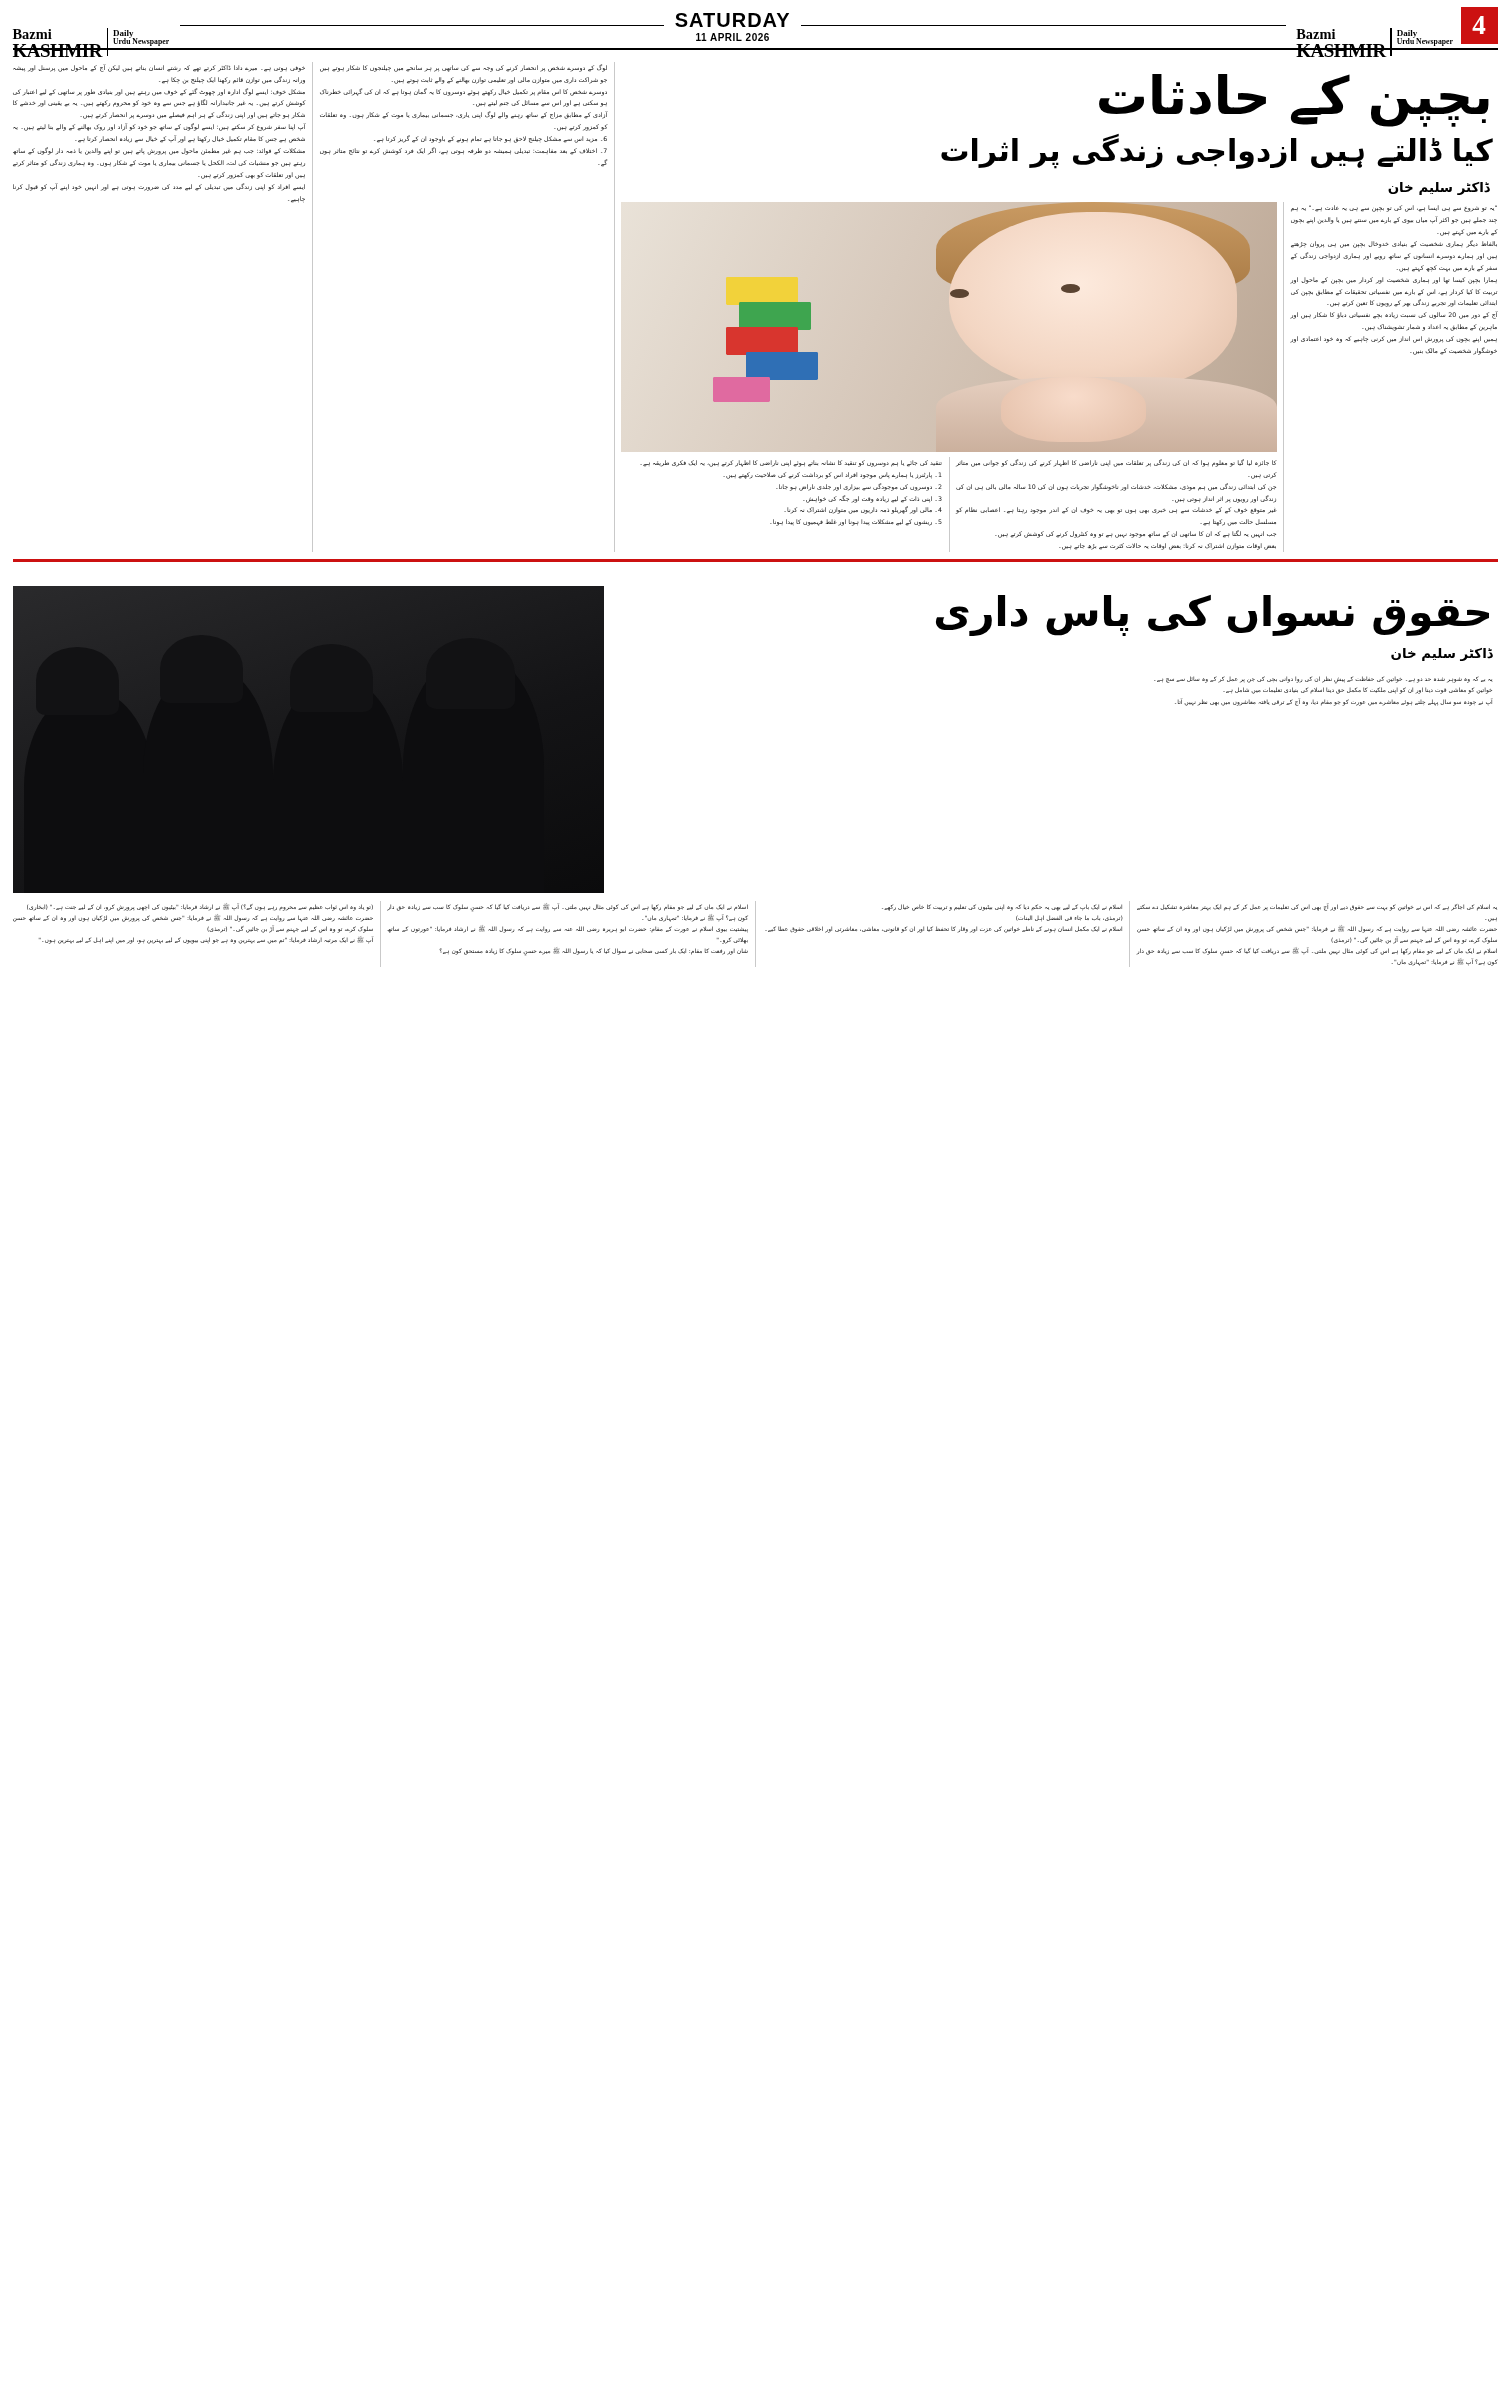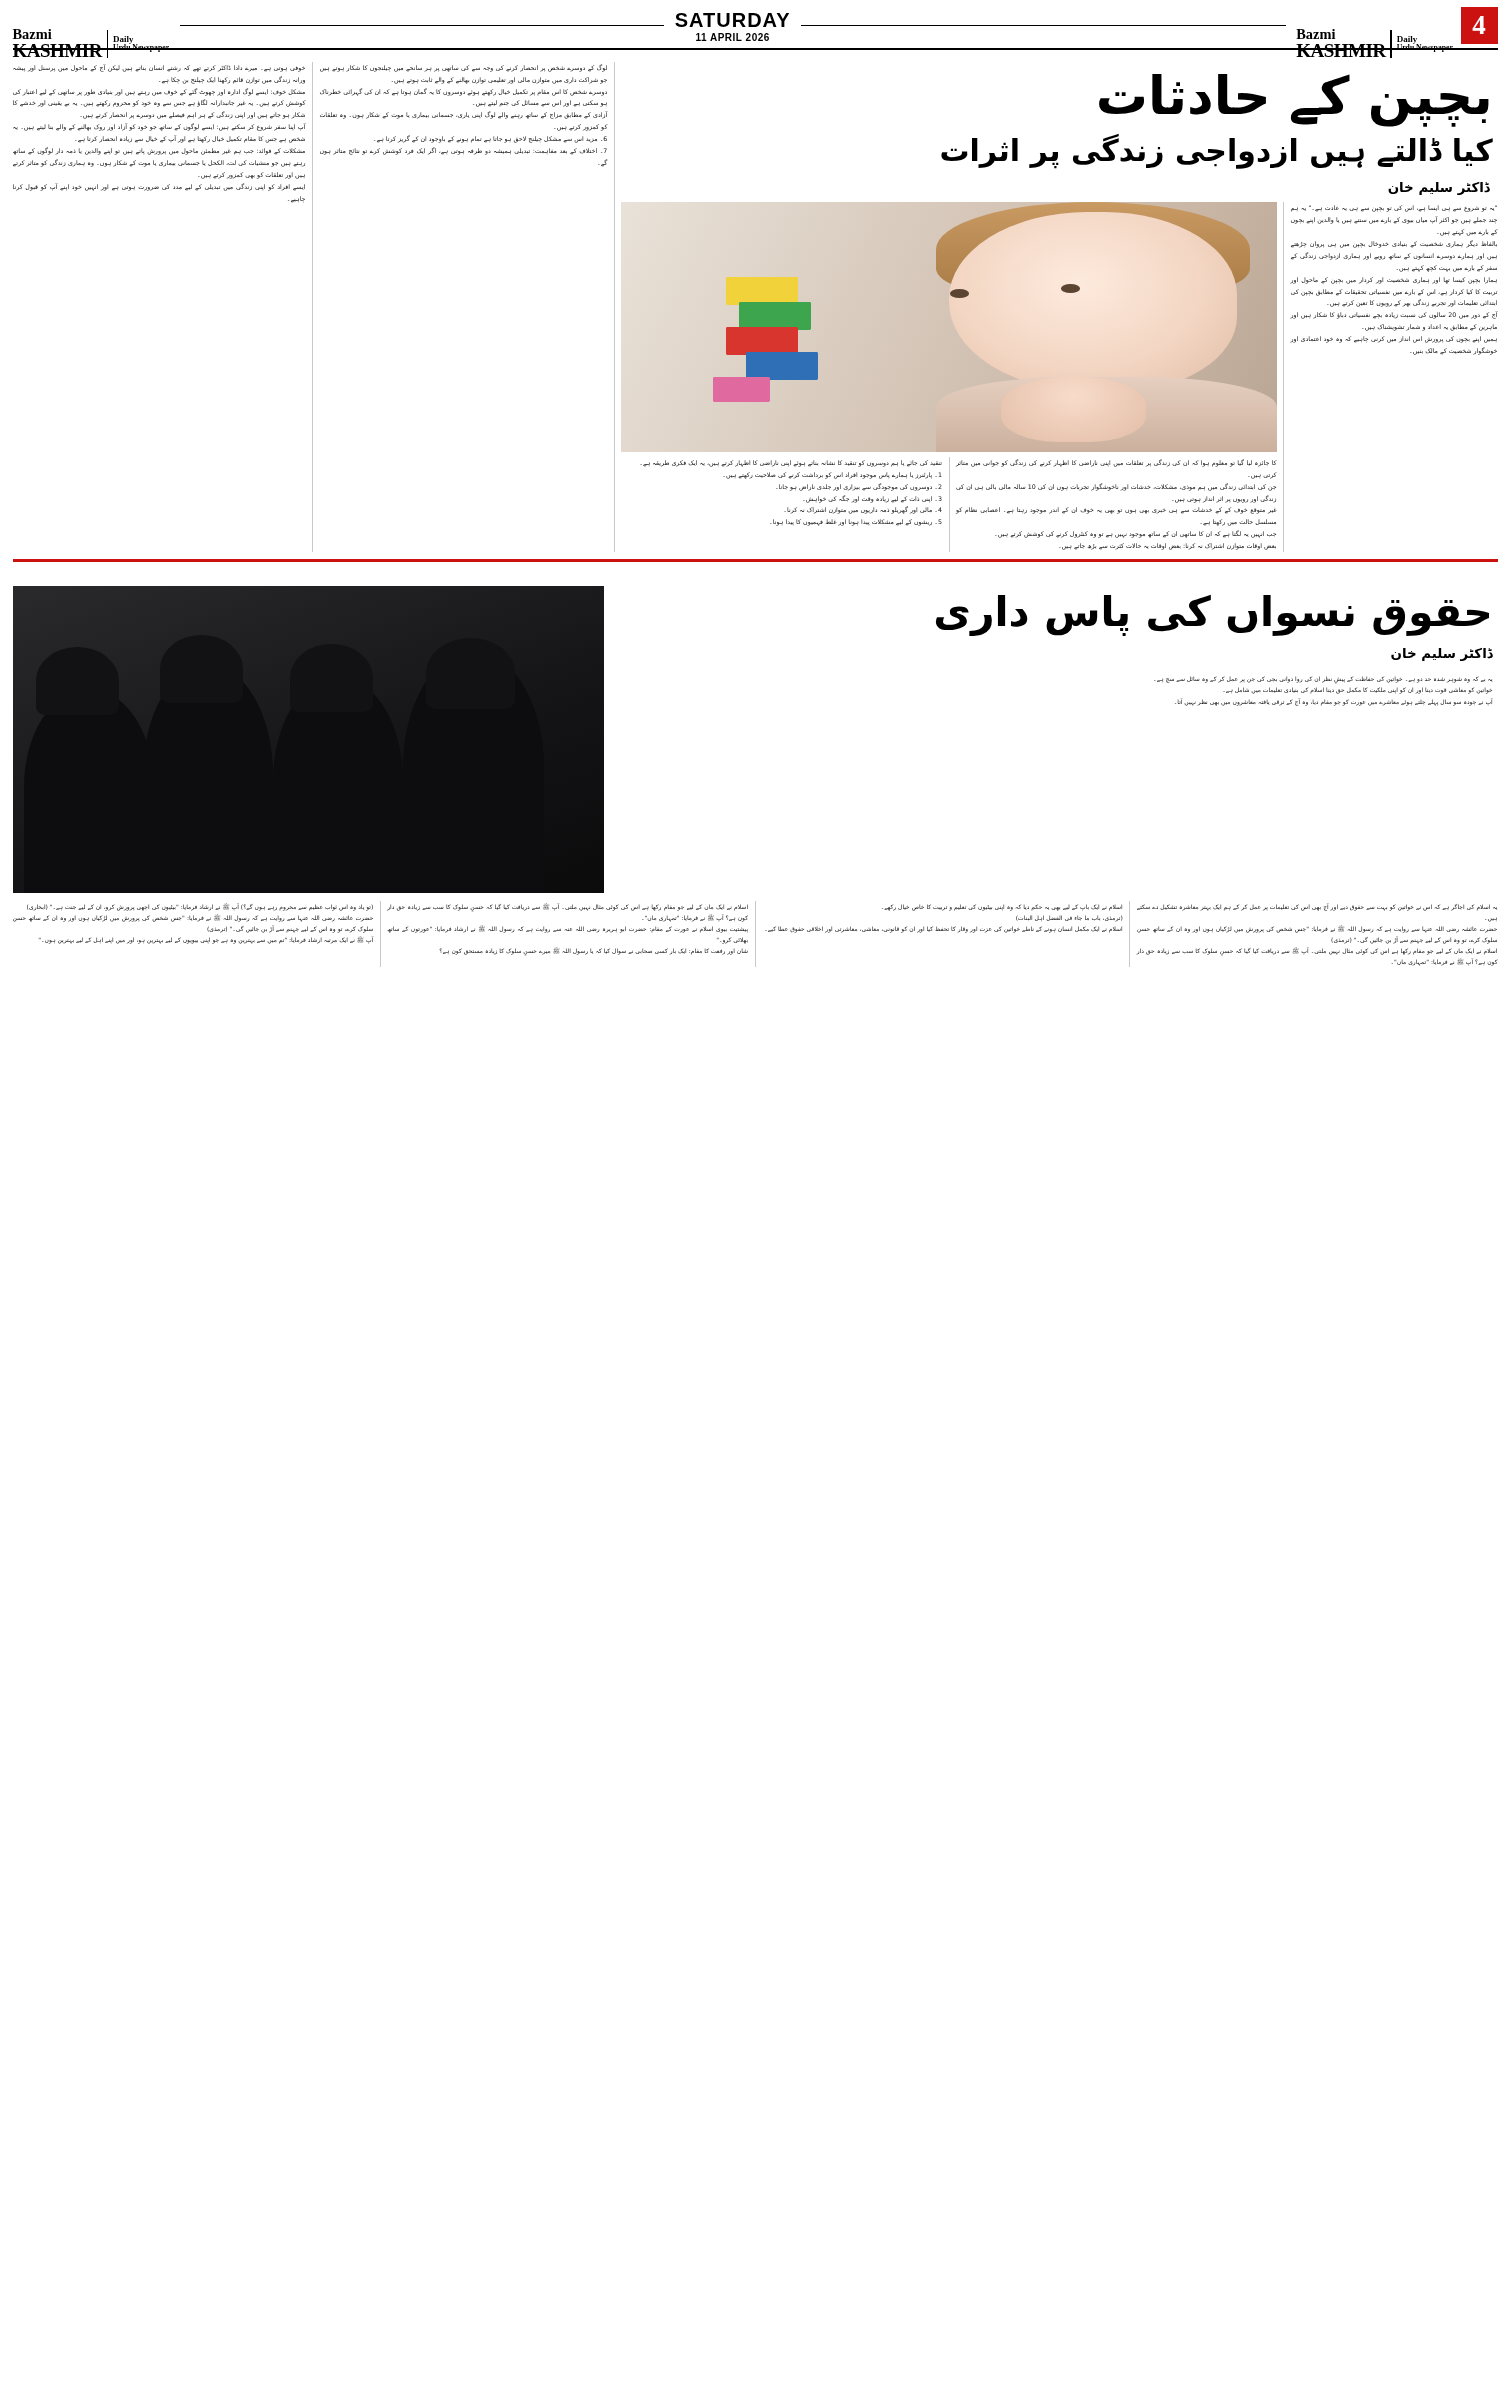--- a/index.html
+++ b/index.html
@@ -13,21 +13,21 @@
     position: relative;
     overflow: hidden;
   }
   .page { width:1510px; height:2402px; position:relative; padding: 8.6px 12.5px; }
 
   
   .masthead {
     display:flex; align-items:center; justify-content:space-between;
     border-bottom: 2.4px solid #000; padding-bottom: 4.8px; height: 41px;
   }
-  .logo-block { display:flex; align-items:center; gap:4.8px;margin-top:36px; }
+  .logo-block { display:flex; gap:4.8px;margin-top:36px; }
   .logo-stack { text-align:left; line-height:0.95; }
   .logo-bazmi { font-size:14.4px; font-weight:bold; font-family:"Liberation Serif", serif; }
   .logo-kashmir { font-size:19px; font-weight:bold; font-family:Liberation Serif, serif; letter-spacing:-0.5px; }
   .logo-divider { width:1.4px; height:28px; background:#000; }
   .logo-sub { line-height:1.15; }
   .logo-sub .l1 { font-size:9px; font-weight:bold; font-family:"Liberation Serif", serif; }
   .logo-sub .l2 { font-size:7.7px; font-weight:bold; font-family:"Liberation Serif", serif; }
   .rule-h { flex:1; height:1.4px; background:#000; margin:0 10.6px; }
   .date-block { text-align:center; line-height:1.2; }
   .date-day { font-size:20px; font-weight:bold; letter-spacing:1px; font-family:"Liberation Sans", sans-serif; }

